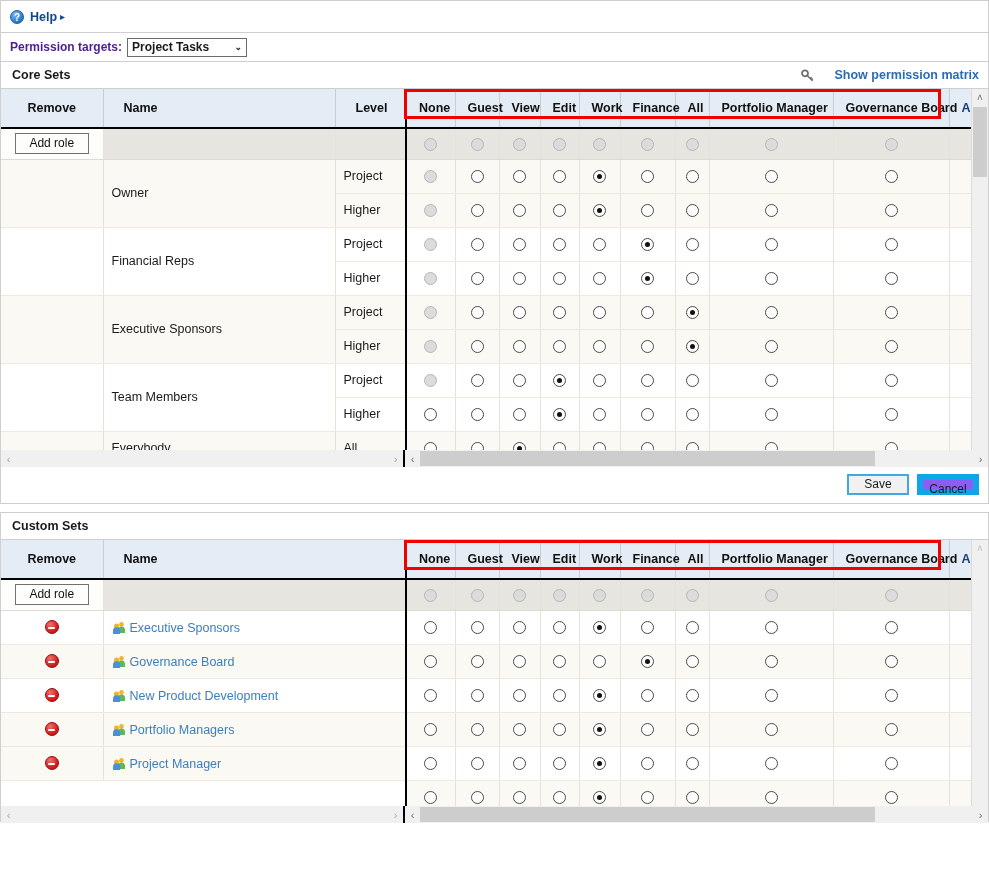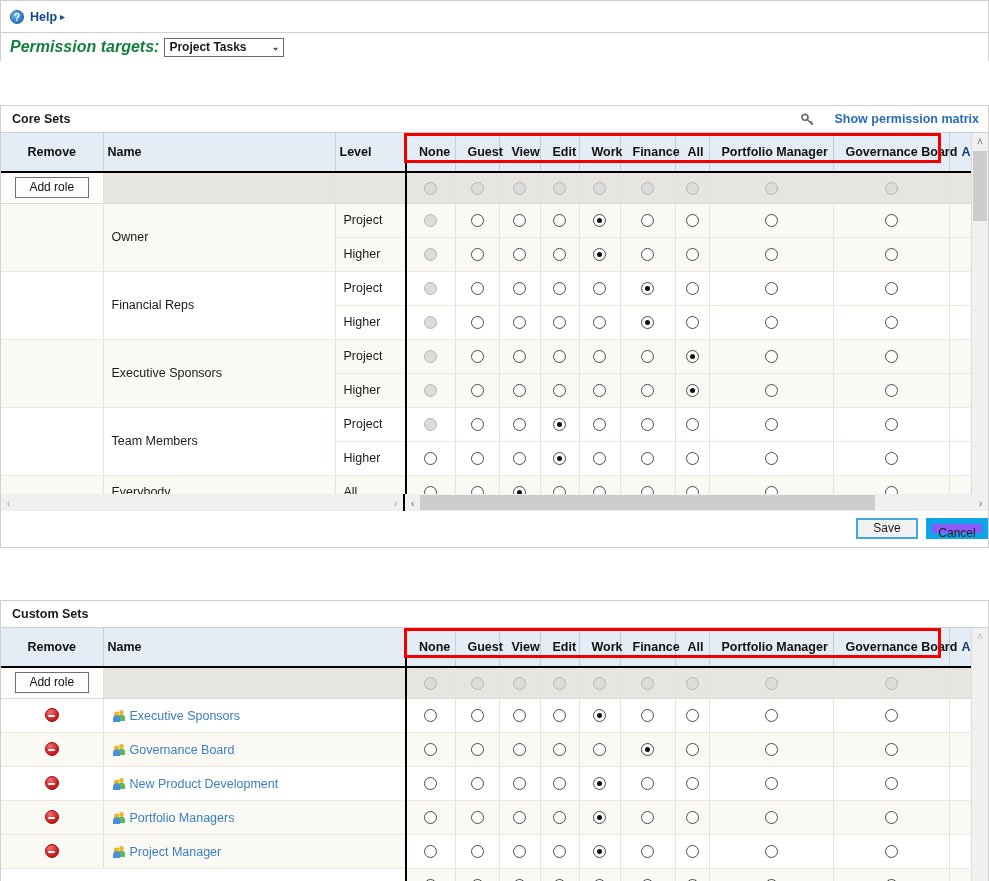--- a/index.html
+++ b/index.html
@@ -27,49 +27,49 @@
     border: 1px solid #1b5fa8;
   }
   .help-link { color: #13478c; font-weight: bold; font-size: 12.5px; }
   .help-arrow { color: #13478c; font-size: 10px; margin-left: 3px; }
 
   
   .target-bar {
     height: 29px; border: 1px solid #cfcfcf; border-bottom: none;
     display: flex; align-items: center; padding-left: 9px; background: #fff;
   }
-  .target-label { color: #15803d; font-weight: bold; font-size: 16px; margin-right: 5px; font-style: italic; }
+  .target-label { color: #4c1d95; font-weight: bold; font-size: 12px; margin-right: 5px; }
   .target-select {
     width: 120px; height: 19px; border: 1px solid #6b6b6b; background: #fff;
     display: flex; align-items: center; justify-content: space-between;
     padding: 0 4px 0 4px; font-size: 12px; font-weight: bold;
   }
   .caret { font-size: 9px; color: #222; }
 
   
   .section-title {
     height: 27px; border: 1px solid #cfcfcf; border-bottom: none; background: #fff;
     display: flex; align-items: center; justify-content: space-between;
-    padding: 0 9px 0 11px; font-weight: bold; font-size: 12.5px; margin-top: 44px;
+    padding: 0 9px 0 11px; font-weight: bold; font-size: 12.5px;
   }
   .matrix-link { display: flex; align-items: center; color: #2b6cb8; font-size: 12.5px; gap: 16px; }
   .key-icon { margin-right: 5px; display: inline-flex; }
 
   
   .grid-wrap { position: relative; border: 1px solid #cfcfcf; background: #fff; }
   .grid-inner { display: flex; }
 
   .frozen { width: 404px; flex: none; }
   .scrollable { flex: 1; position: relative; overflow: hidden; border-left: 2px solid #000; }
 
   table.g { border-collapse: collapse; table-layout: fixed; width: 100%; }
   table.g th {
     background: #e4ecf5; font-weight: bold; font-size: 12.5px; color: #111;
     height: 28px; border-right: 1px solid #c3ced9; border-bottom: 2px solid #000;
-    text-align: left; padding: 0 0 0 4px; white-space: nowrap;
+    text-align: left; padding: 0 0 0 20px; white-space: nowrap;
   }
   table.g th.ctr { text-align: center; padding: 12px; }
   table.g td {
     height: 34px; border-right: 1px solid #e6e2d8; border-bottom: 1px solid #ede9df;
     font-size: 12.5px; padding: 0 0 0 8px; vertical-align: middle;
   }
   table.g td.ctr { text-align: center; padding: 0; }
   tr.addrow td { background: #e6e5e0; height: 31px; border-bottom: 1px solid #dcdad2; }
   tr.addrow td.white { background: #fdfdfb; }
   .r-white { background: #ffffff; }
@@ -125,21 +125,21 @@
   }
   .vsb .varw {
     height: 17px; text-align: center; color: #6e6e6e; font-size: 10px; line-height: 17px;
   }
   .vsb .varw.dis { color: #b9b9b9; }
   .vsb-thumb { position: absolute; left: 1px; right: 1px; background: #cdcdcd; }
 
   
   .btn-bar {
     height: 38px; border: 1px solid #cfcfcf; border-top: none; background: #fff;
-    display: flex; align-items: center; justify-content: flex-end; padding-right: 0;
+    display: flex; align-items: center; justify-content: flex-end; padding-right: 9px;
   }
   .btn {
     width: 62px; height: 21px; line-height: 19px; text-align: center;
     font-size: 12px; background: #8b5cf6; border: 6px solid #0ea5e9; margin-left: 8px;
   }
   .btn.primary { border: 2px solid #3fa9e0; background: #f1f1f1; line-height: 17px; }
   .spacer { height: 8px; background: #fff; }
 </style>
 </head>
 <body>

